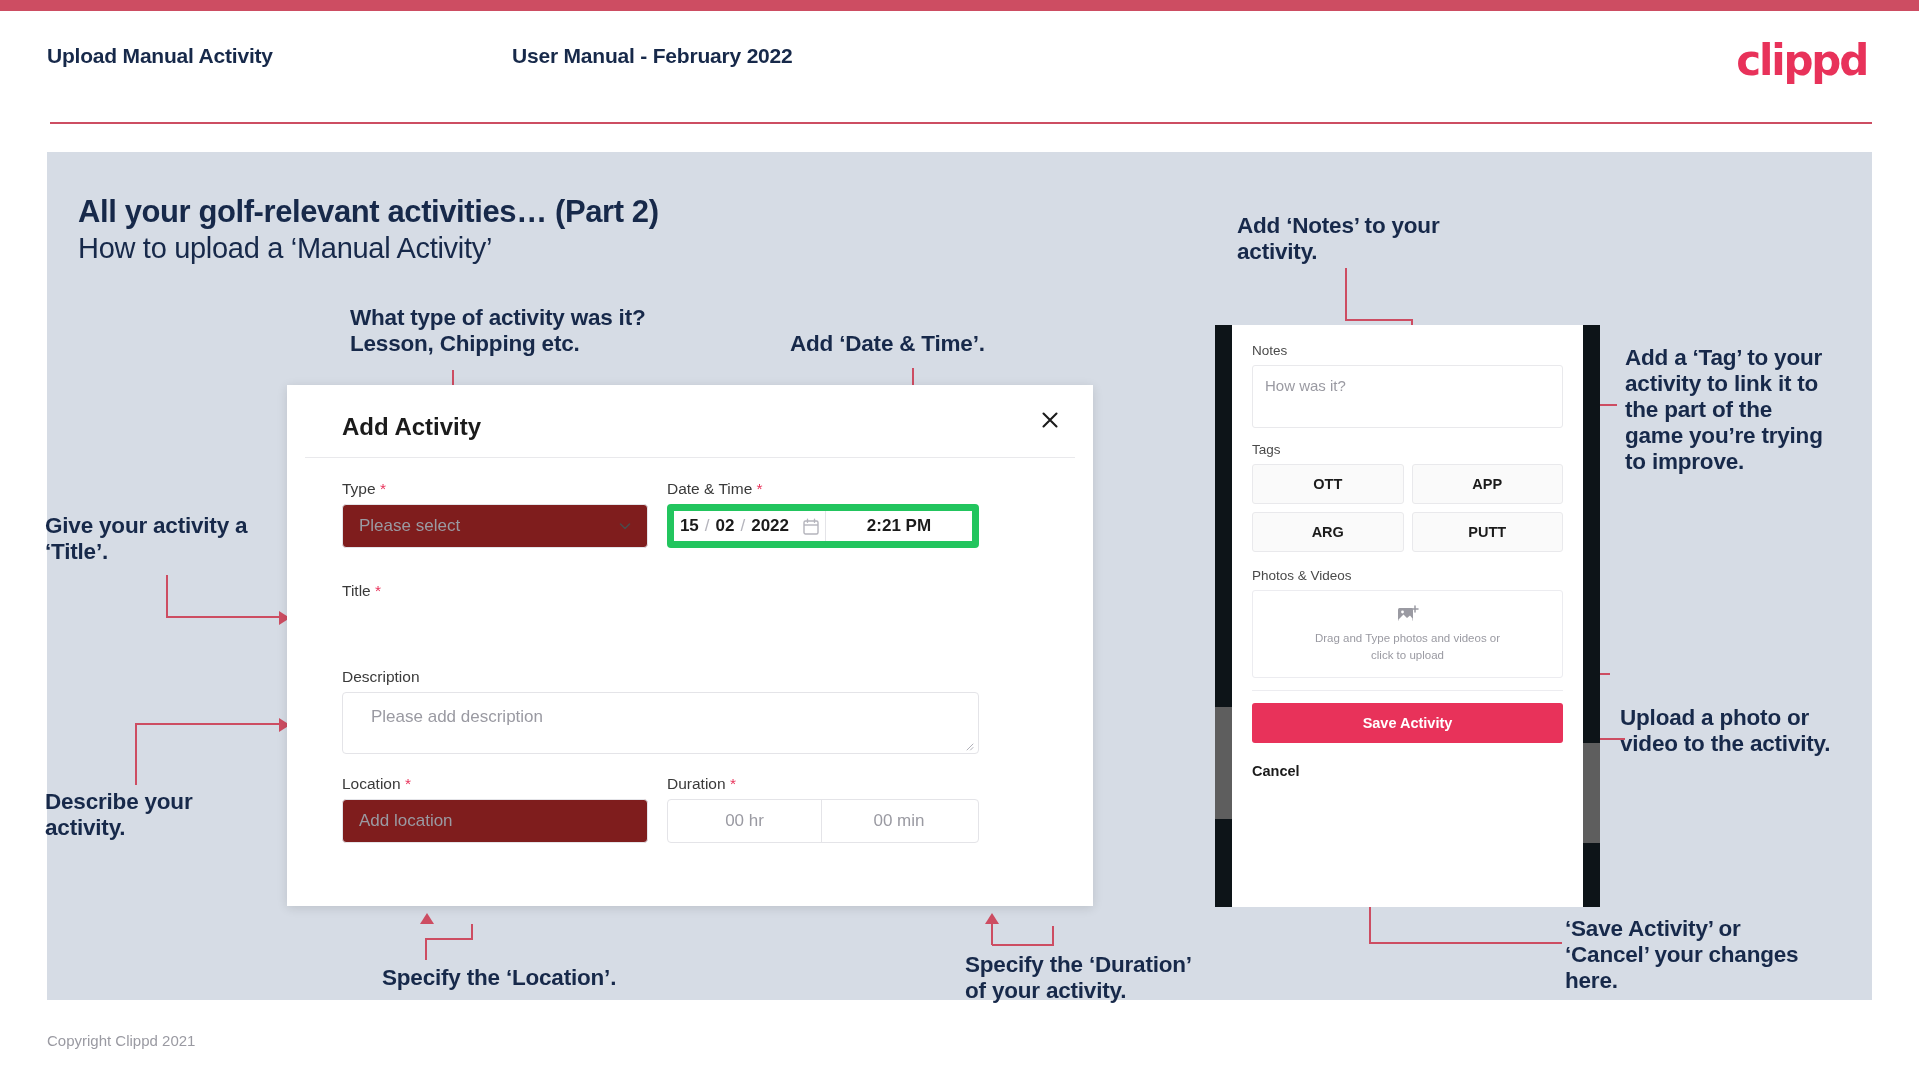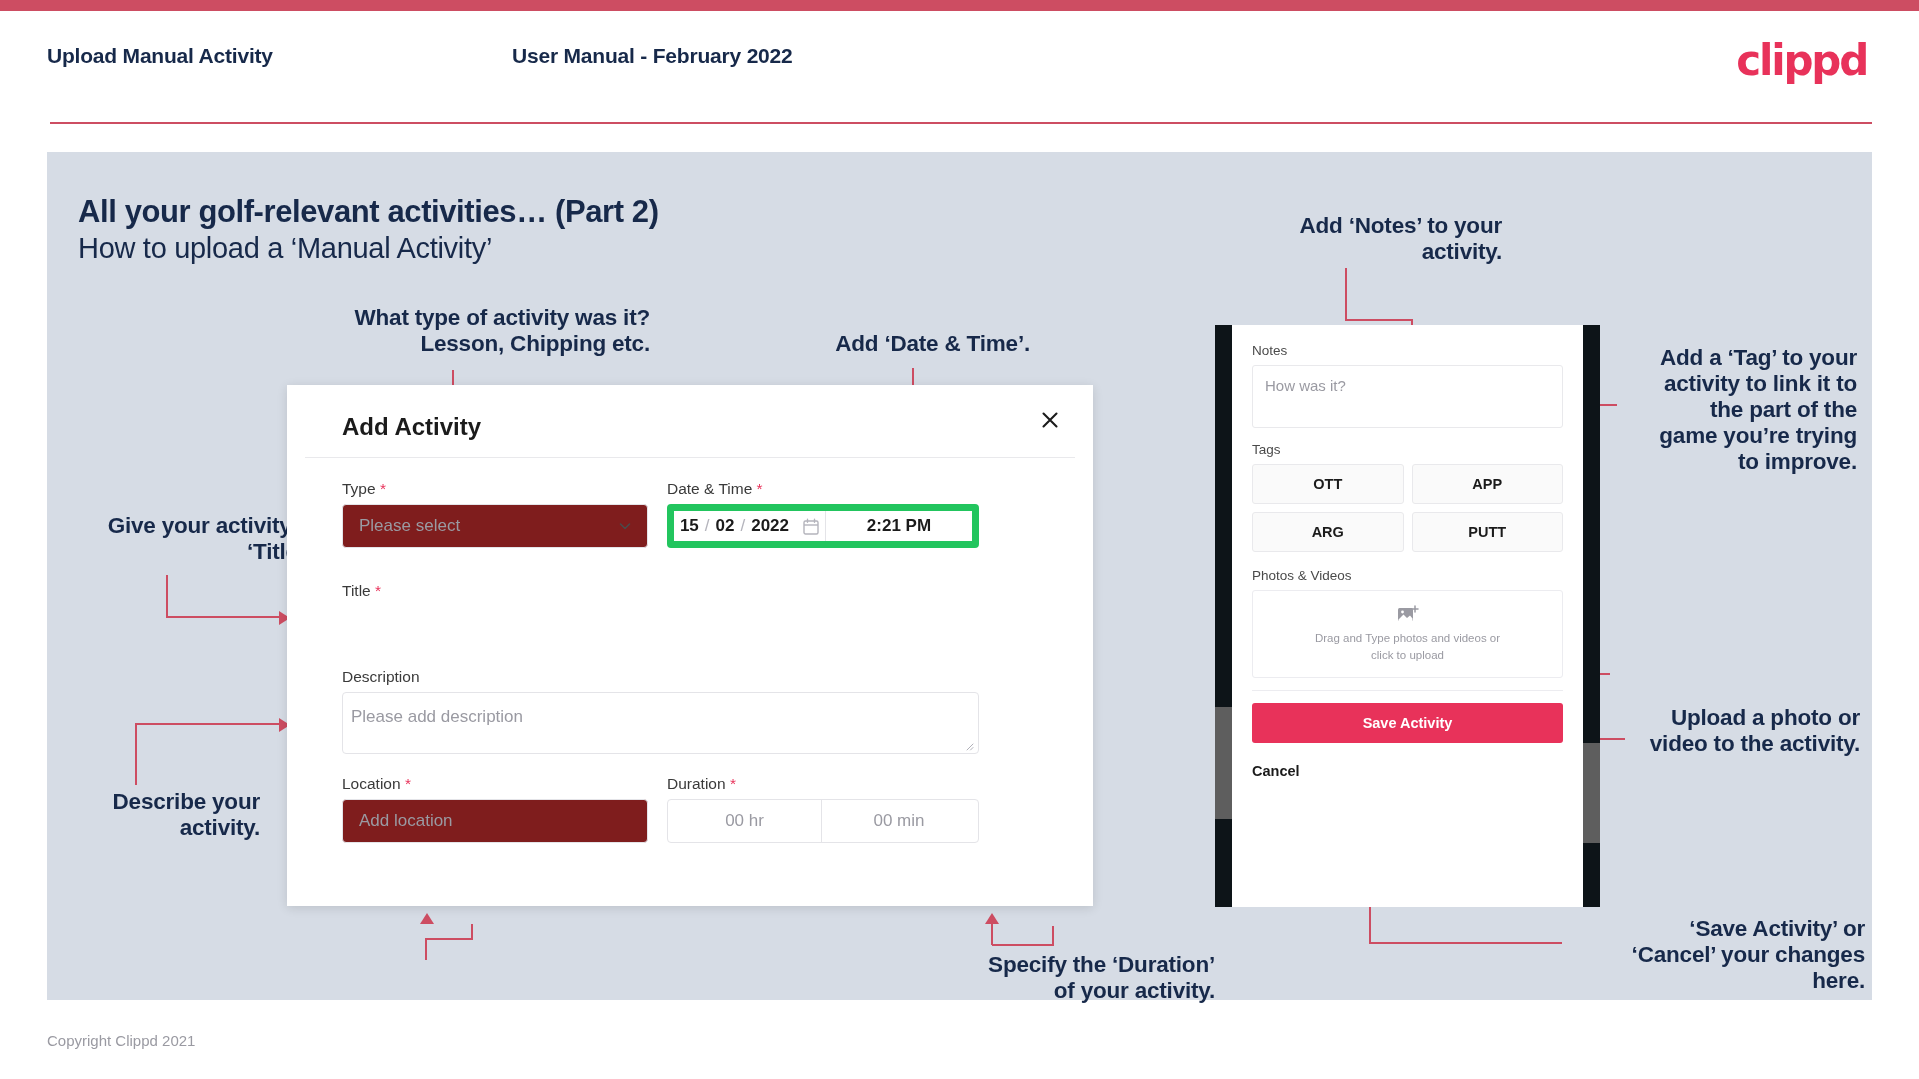--- a/index.html
+++ b/index.html
@@ -54,21 +54,21 @@
     font-size: 29px; font-weight: 400; color: #17294a;
     letter-spacing: -0.3px;
   }
 
   
   .ann {
     position: absolute;
     color: #17294a; font-size: 22.5px; font-weight: 600;
     line-height: 1.16; letter-spacing: -0.2px;
   }
-  .ann.center { text-align: right; }
+  .ann.center { text-align: left; }
   .ann.left   { text-align: left; }
 
   
   .ln { position: absolute; background: #cd4d62; }
   .arrow { position: absolute; width: 0; height: 0; }
   .arrow.down  { border-left: 7px solid transparent; border-right: 7px solid transparent; border-top: 11px solid #cd4d62; }
   .arrow.up    { border-left: 7px solid transparent; border-right: 7px solid transparent; border-bottom: 11px solid #cd4d62; }
   .arrow.right { border-top: 7px solid transparent; border-bottom: 7px solid transparent; border-left: 11px solid #cd4d62; }
   .arrow.left  { border-top: 7px solid transparent; border-bottom: 7px solid transparent; border-right: 11px solid #cd4d62; }
 
@@ -139,21 +139,21 @@
     width: 154px; height: 100%;
     display: flex; align-items: center; justify-content: center;
     font-size: 17px; color: #9a9aa2;
   }
   .dur-cell.first { border-right: 1px solid #e4e4e8; }
 
   .ta {
     position: absolute; background:#fff;
     border: 1px solid #e4e4e8; border-radius: 4px;
     font-size: 17px; color: #9a9aa2;
-    padding: 14px 0 0 8px;
+    padding: 14px 0 0 28px;
   }
   .ta .grip {
     position: absolute; right: 4px; bottom: 2px;
     font-size: 13px; color: #b0b0b8; transform: rotate(0deg);
   }
 
   
   .phone {
     position: absolute; left: 1215px; top: 325px;
     width: 385px; height: 582px;
@@ -220,20 +220,21 @@
   <div class="header-rule"></div>
 
   <div class="slide"></div>
   <div class="slide-title">All your golf-relevant activities… (Part 2)</div>
   <div class="slide-subtitle">How to upload a ‘Manual Activity’</div>
 
   <div class="ann center" style="left:350px; top:305px; width:300px;">What type of activity was it?<br>Lesson, Chipping etc.</div>
   <div class="ann center" style="left:790px; top:331px; width:240px;">Add ‘Date &amp; Time’.</div>
   <div class="ann center" style="left:45px; top:513px; width:265px;">Give your activity a<br>‘Title’.</div>
   <div class="ann center" style="left:45px; top:789px; width:215px;">Describe your<br>activity.</div>
+  <div class="ann left" style="left:382px; top:965px; width:320px;">Specify the ‘Location’.</div>
   <div class="ann center" style="left:965px; top:952px; width:250px;">Specify the ‘Duration’<br>of your activity.</div>
   <div class="ann center" style="left:1237px; top:213px; width:265px;">Add ‘Notes’ to your<br>activity.</div>
   <div class="ann center" style="left:1625px; top:345px; width:232px;">Add a ‘Tag’ to your<br>activity to link it to<br>the part of the<br>game you’re trying<br>to improve.</div>
   <div class="ann center" style="left:1620px; top:705px; width:240px;">Upload a photo or<br>video to the activity.</div>
   <div class="ann center" style="left:1565px; top:916px; width:300px;">‘Save Activity’ or<br>‘Cancel’ your changes<br>here.</div>
 
   <div class="ln" style="left:452px; top:370px; width:2px; height:60px;"></div>
   <div class="ln" style="left:452px; top:430px; width:62px; height:2px;"></div>
   <div class="ln" style="left:513px; top:430px; width:2px; height:45px;"></div>
   <div class="arrow down" style="left:507px; top:474px;"></div>

